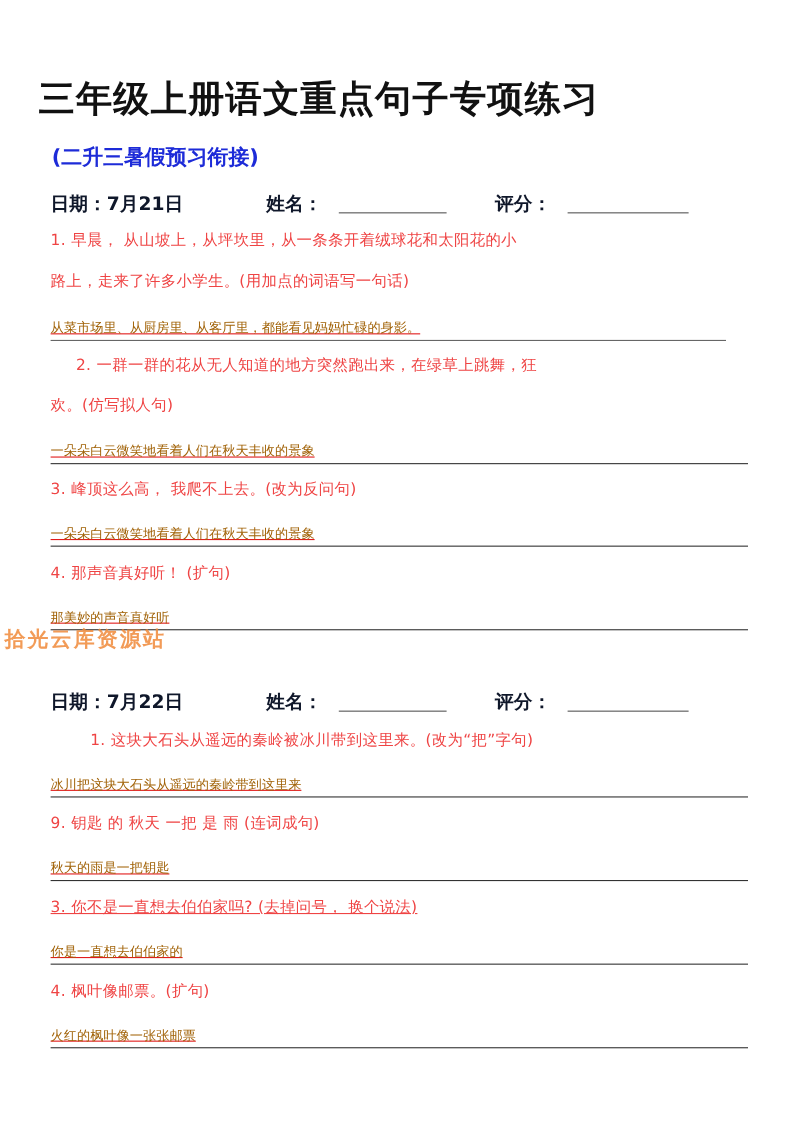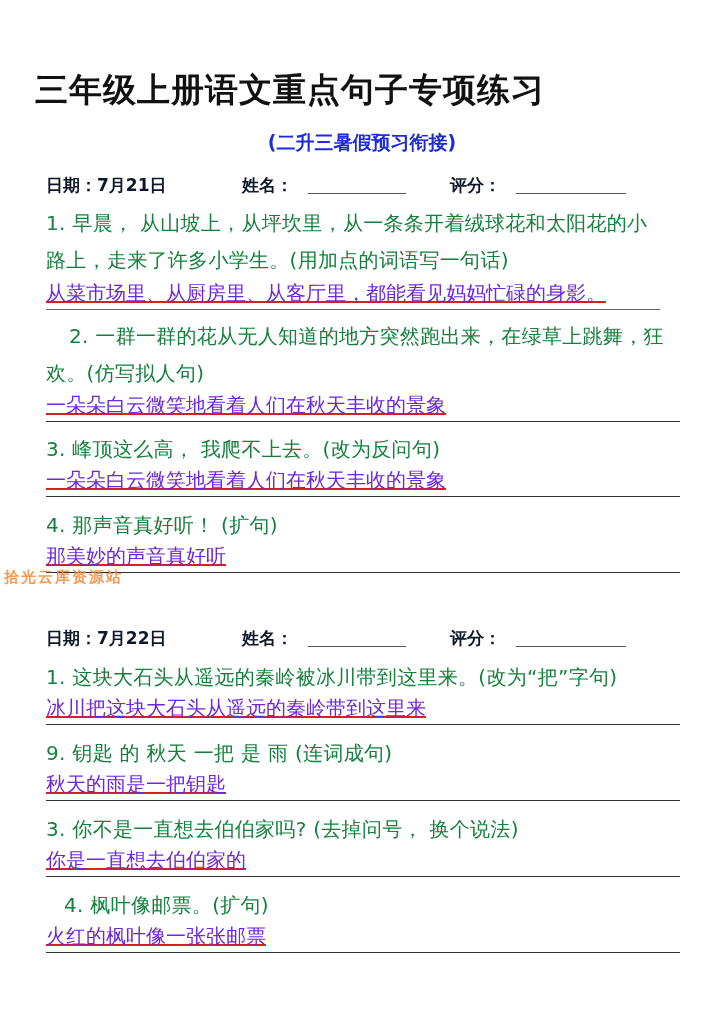--- a/index.html
+++ b/index.html
@@ -3,44 +3,44 @@
   <meta charset="utf-8">
   <style>
     * { margin: 0; padding: 0; box-sizing: border-box; }
     html, body { width: 724px; height: 1024px; background: #ffffff; overflow: hidden; }
     body { position: relative; font-family: "DejaVu Sans", "Liberation Sans", sans-serif; color: #1a1a1a; }
     .title {
       position: absolute; left: 0; top: 68px; width: 580px; text-align: center;
       font-size: 33px; font-weight: bold; color: #111; letter-spacing: 1px;
     }
     .subtitle {
-      position: absolute; left: 0; top: 130px; width: 724px; text-align: center;
-      font-size: 19px; font-weight: bold; color: #1d2bd8;
+      position: absolute; left: 0; top: 130px; width: 724px; text-align: left;
+      font-size: 19px; font-weight: bold; color: #1d2bd8; padding-left: 47px;
     }
     .meta-row {
       position: absolute; left: 46px; height: 26px; width: 640px;
       font-size: 17px; font-weight: bold; color: #0f172a;
     }
     .meta-row span { position: absolute; top: 0; white-space: nowrap; }
     .meta-row .blank { position: absolute; top: 19px; height: 0; border-bottom: 1.5px solid #555; }
     .line {
-      position: absolute; left: 46px; font-size: 20px; color: #15803d;
+      position: absolute; left: 46px; font-size: 14px; color: #ef4444;
       white-space: nowrap; letter-spacing: 0.3px;
     }
     .answer {
       position: absolute; left: 46px; width: 634px; height: 30px;
       border-bottom: 1.5px solid #333;
     }
     .answer span {
-      position: absolute; left: 0; bottom: 2px; font-size: 20px; color: #6d28d9;
+      position: absolute; left: 0; bottom: 2px; font-size: 12px; color: #a16207;
       white-space: nowrap; text-decoration: underline; text-decoration-color: #e21b1b;
     }
     .answer.first { width: 614px; border-bottom-color: #666; }
     .watermark {
-      position: absolute; left: 4px; top: 568px; font-size: 15px; font-weight: bold;
+      position: absolute; left: 4px; top: 568px; font-size: 19px; font-weight: bold;
       color: #f08a3a; opacity: 0.85; letter-spacing: 2px; white-space: nowrap;
     }
   </style>
 </head>
 <body>
 
 <div>
 
   <div class="title">三年级上册语文重点句子专项练习</div>
   <div class="subtitle">(二升三暑假预习衔接)</div>
@@ -78,33 +78,33 @@
   <div class="watermark">拾光云库资源站</div>
 
   <div class="meta-row" style="top:627px;">
     <span style="left:0;">日期：7月22日</span>
     <span style="left:196px;">姓名：</span>
     <div class="blank" style="left:262px; width:98px;"></div>
     <span style="left:404px;">评分：</span>
     <div class="blank" style="left:470px; width:110px;"></div>
   </div>
 
-  <div class="line" style="top:664px;">1. 这块大石头从遥远的秦岭被冰川带到这里来。(改为“把”字句)</div>
+  <div class="line" style="top:664px;margin-left:36px;">1. 这块大石头从遥远的秦岭被冰川带到这里来。(改为“把”字句)</div>
   <div class="answer" style="top:695px;">
     <span>冰川把这块大石头从遥远的秦岭带到这里来</span>
   </div>
 
   <div class="line" style="top:740px;">9. 钥匙 的 秋天 一把 是 雨 (连词成句)</div>
   <div class="answer" style="top:771px;font-family:Liberation Mono, monospace;">
     <span>秋天的雨是一把钥匙</span>
   </div>
 
-  <div class="line" style="top:816px;">3. 你不是一直想去伯伯家吗? (去掉问号， 换个说法)</div>
+  <div class="line" style="top:816px;text-decoration:underline;">3. 你不是一直想去伯伯家吗? (去掉问号， 换个说法)</div>
   <div class="answer" style="top:847px;">
     <span>你是一直想去伯伯家的</span>
   </div>
 
-  <div class="line" style="top:892px;margin-left:18px;">4. 枫叶像邮票。(扩句)</div>
+  <div class="line" style="top:892px;">4. 枫叶像邮票。(扩句)</div>
   <div class="answer" style="top:923px;">
     <span>火红的枫叶像一张张邮票</span>
   </div>
 
 </div>
 
 </body></html>

